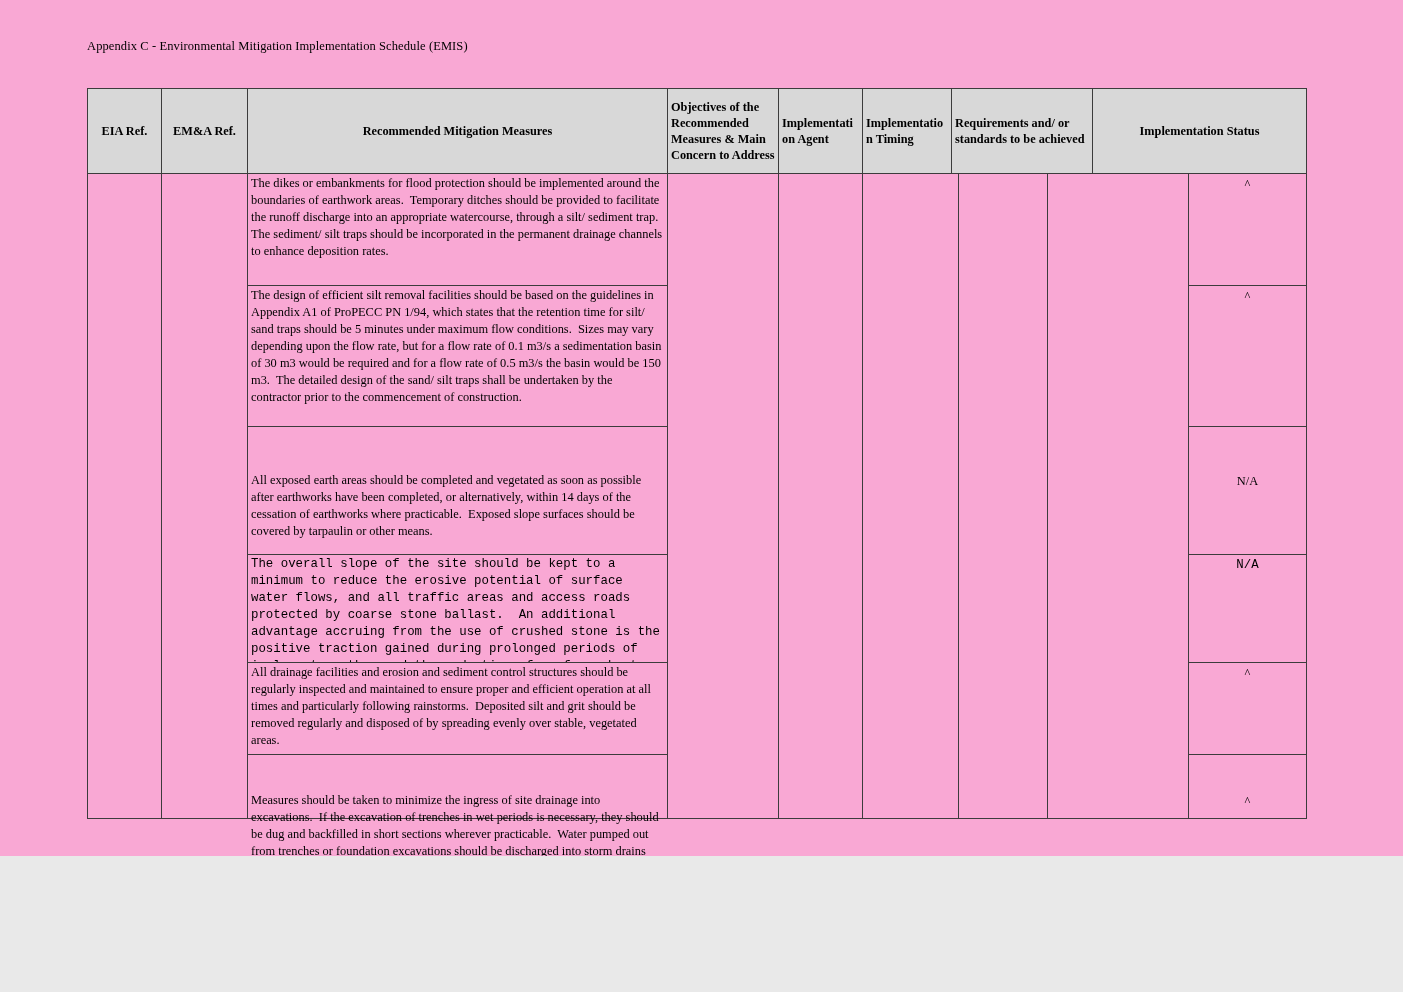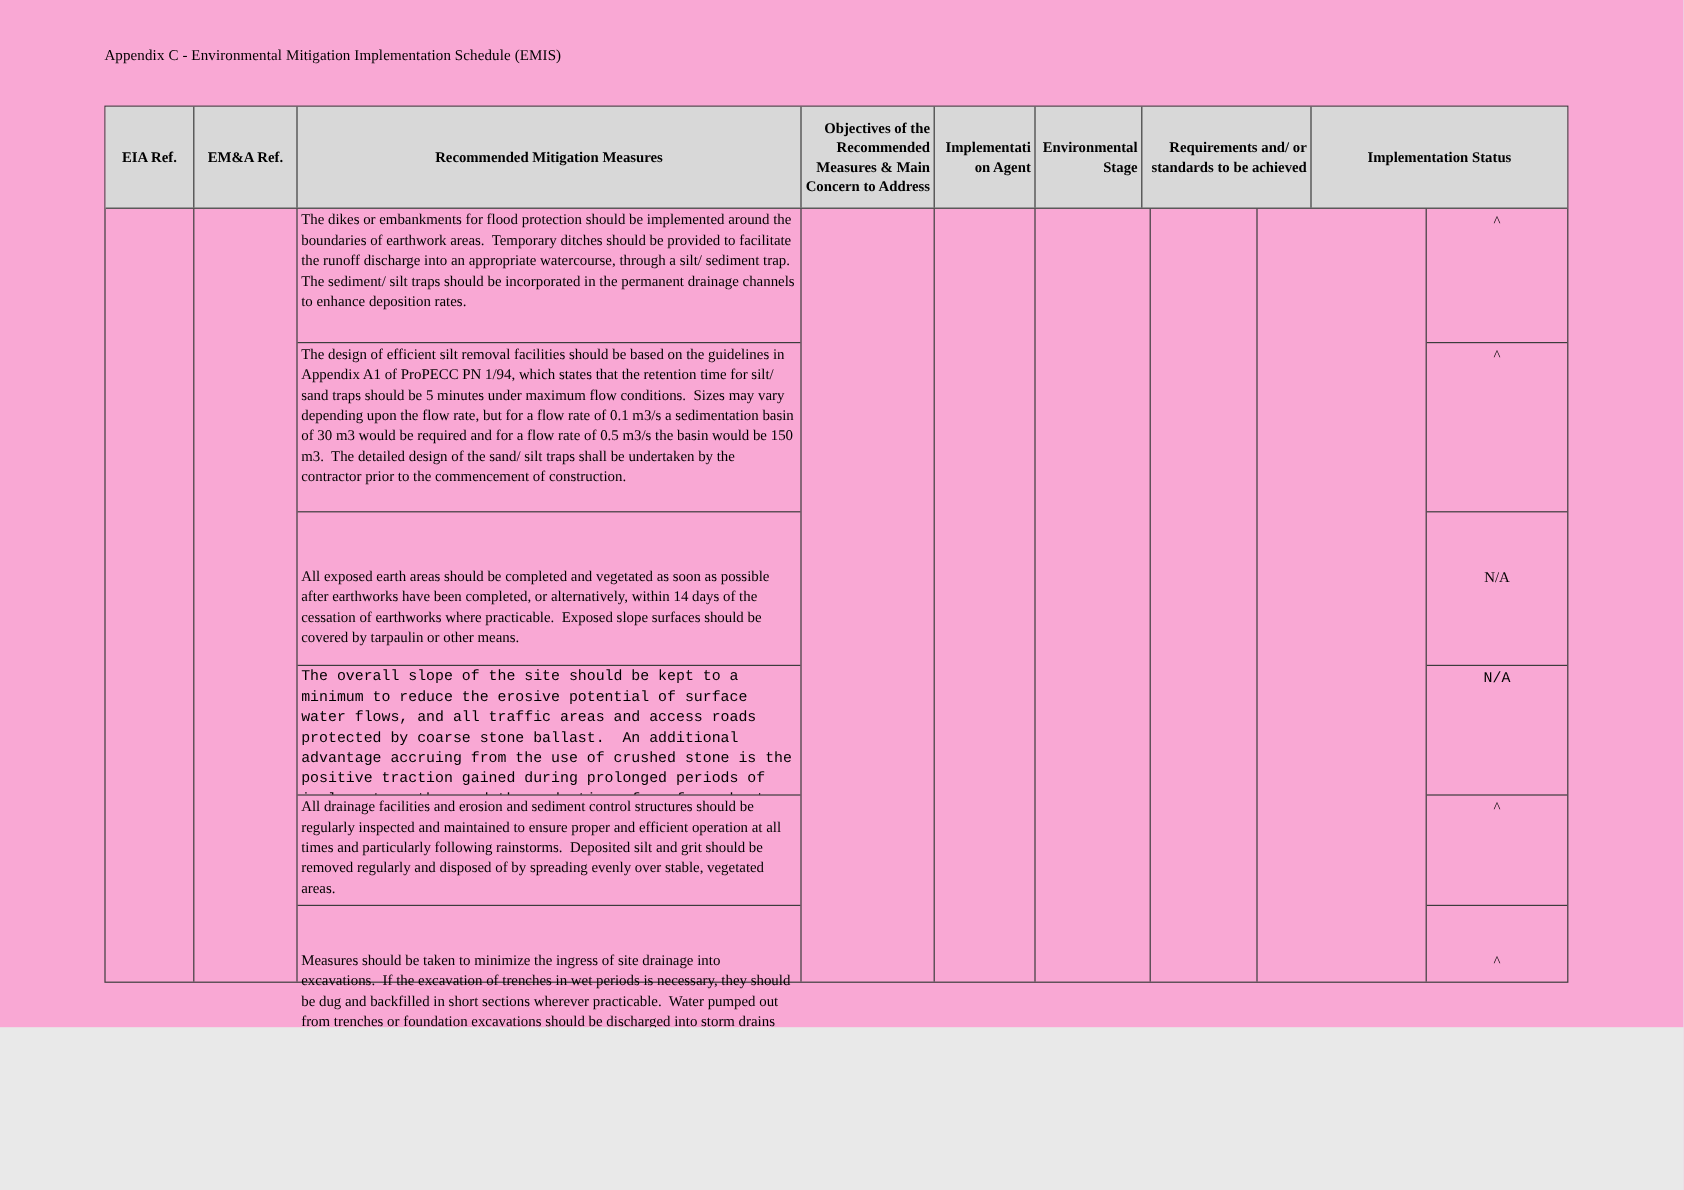--- a/index.html
+++ b/index.html
@@ -28,21 +28,21 @@
     border: 1px solid #3c3c3c;
   }
   .thead {
     display: flex;
     height: 85px;
     background: #d8d8d8;
     border-bottom: 1px solid #3c3c3c;
   }
   .th {
     display: flex; align-items: center; justify-content: center;
-    text-align: right;
+    text-align: left;
     font-weight: bold;
     font-size: 12.3px;
     line-height: 16px;
     padding: 1px 3px;
     border-right: 1px solid #3c3c3c;
     overflow: hidden;
     overflow-wrap: anywhere;
     word-break: break-word;
   }
   .th:last-child { border-right: none; }
@@ -100,21 +100,21 @@
   <div class="doc-title">Appendix C - Environmental Mitigation Implementation Schedule (EMIS)</div>
 
   <div class="emis-table">
 
     <div class="thead">
       <div class="th c0">EIA Ref.</div>
       <div class="th c1">EM&amp;A Ref.</div>
       <div class="th c2">Recommended Mitigation Measures</div>
       <div class="th c3">Objectives of the Recommended Measures &amp; Main Concern to Address</div>
       <div class="th c4">Implementation Agent</div>
-      <div class="th c6">Environmental Stage</div>
+      <div class="th c6">Implementation Timing</div>
       <div class="th c7">Requirements and/ or standards to be achieved</div>
       <div class="th c8">Implementation Status</div>
     </div>
 
     <div class="tbody">
       <div class="col c0"></div>
       <div class="col c1"></div>
 
       <div class="col c2">
         <div class="mcell r0">The dikes or embankments for flood protection should be implemented around the boundaries of earthwork areas.  Temporary ditches should be provided to facilitate the runoff discharge into an appropriate watercourse, through a silt/ sediment trap.  The sediment/ silt traps should be incorporated in the permanent drainage channels to enhance deposition rates.</div>

